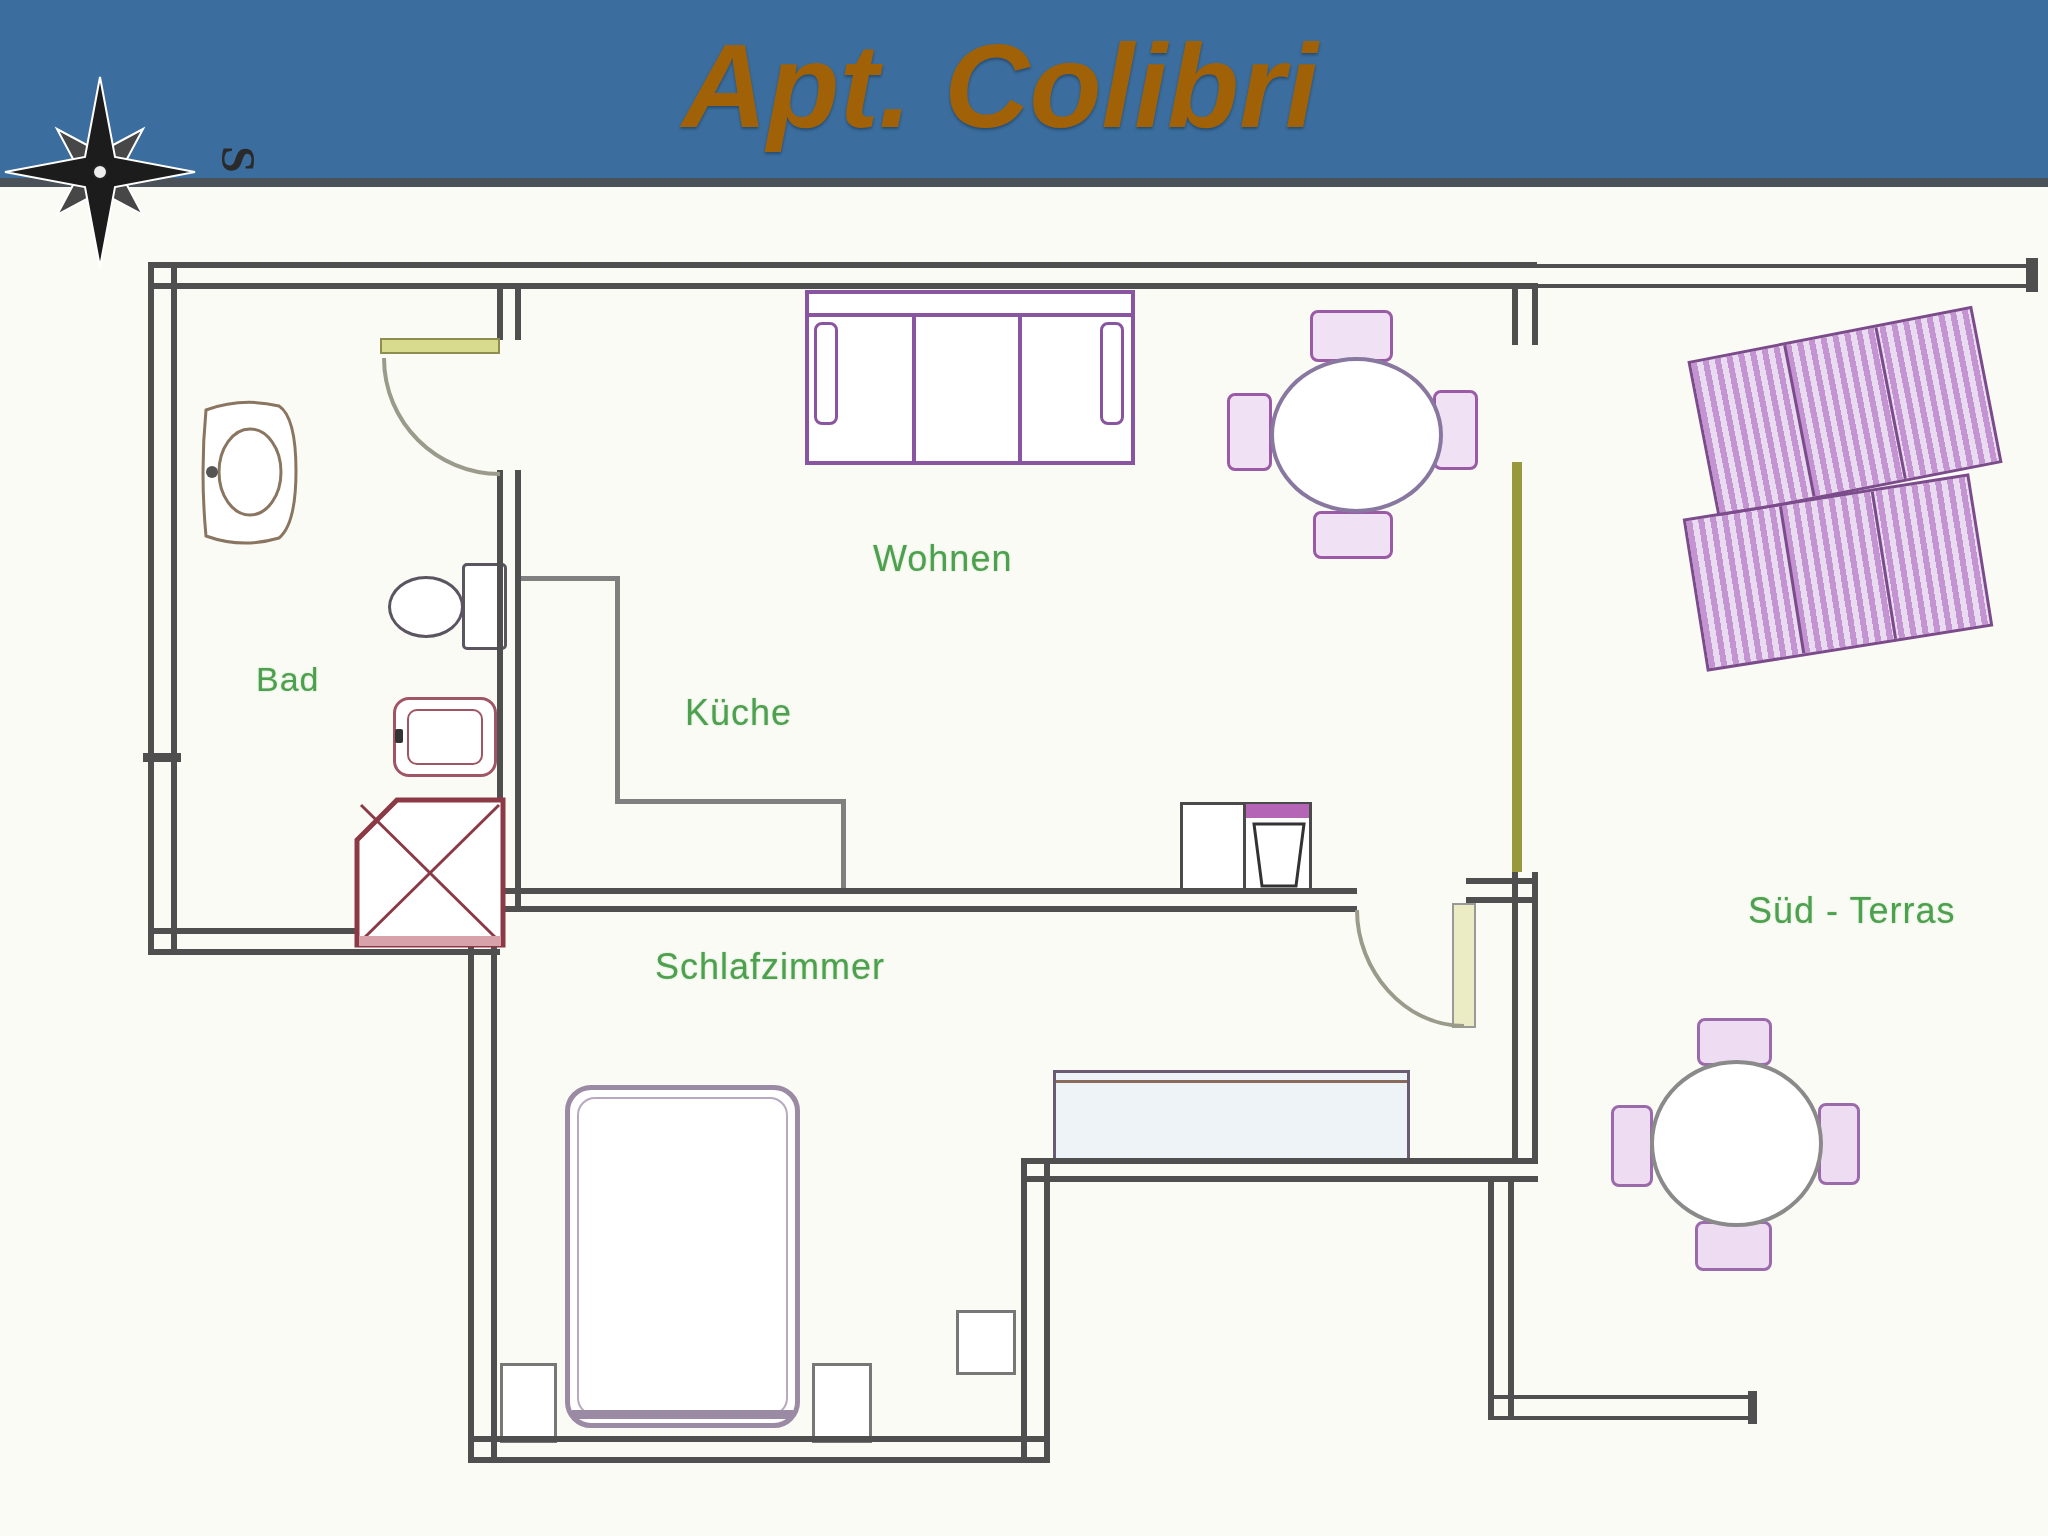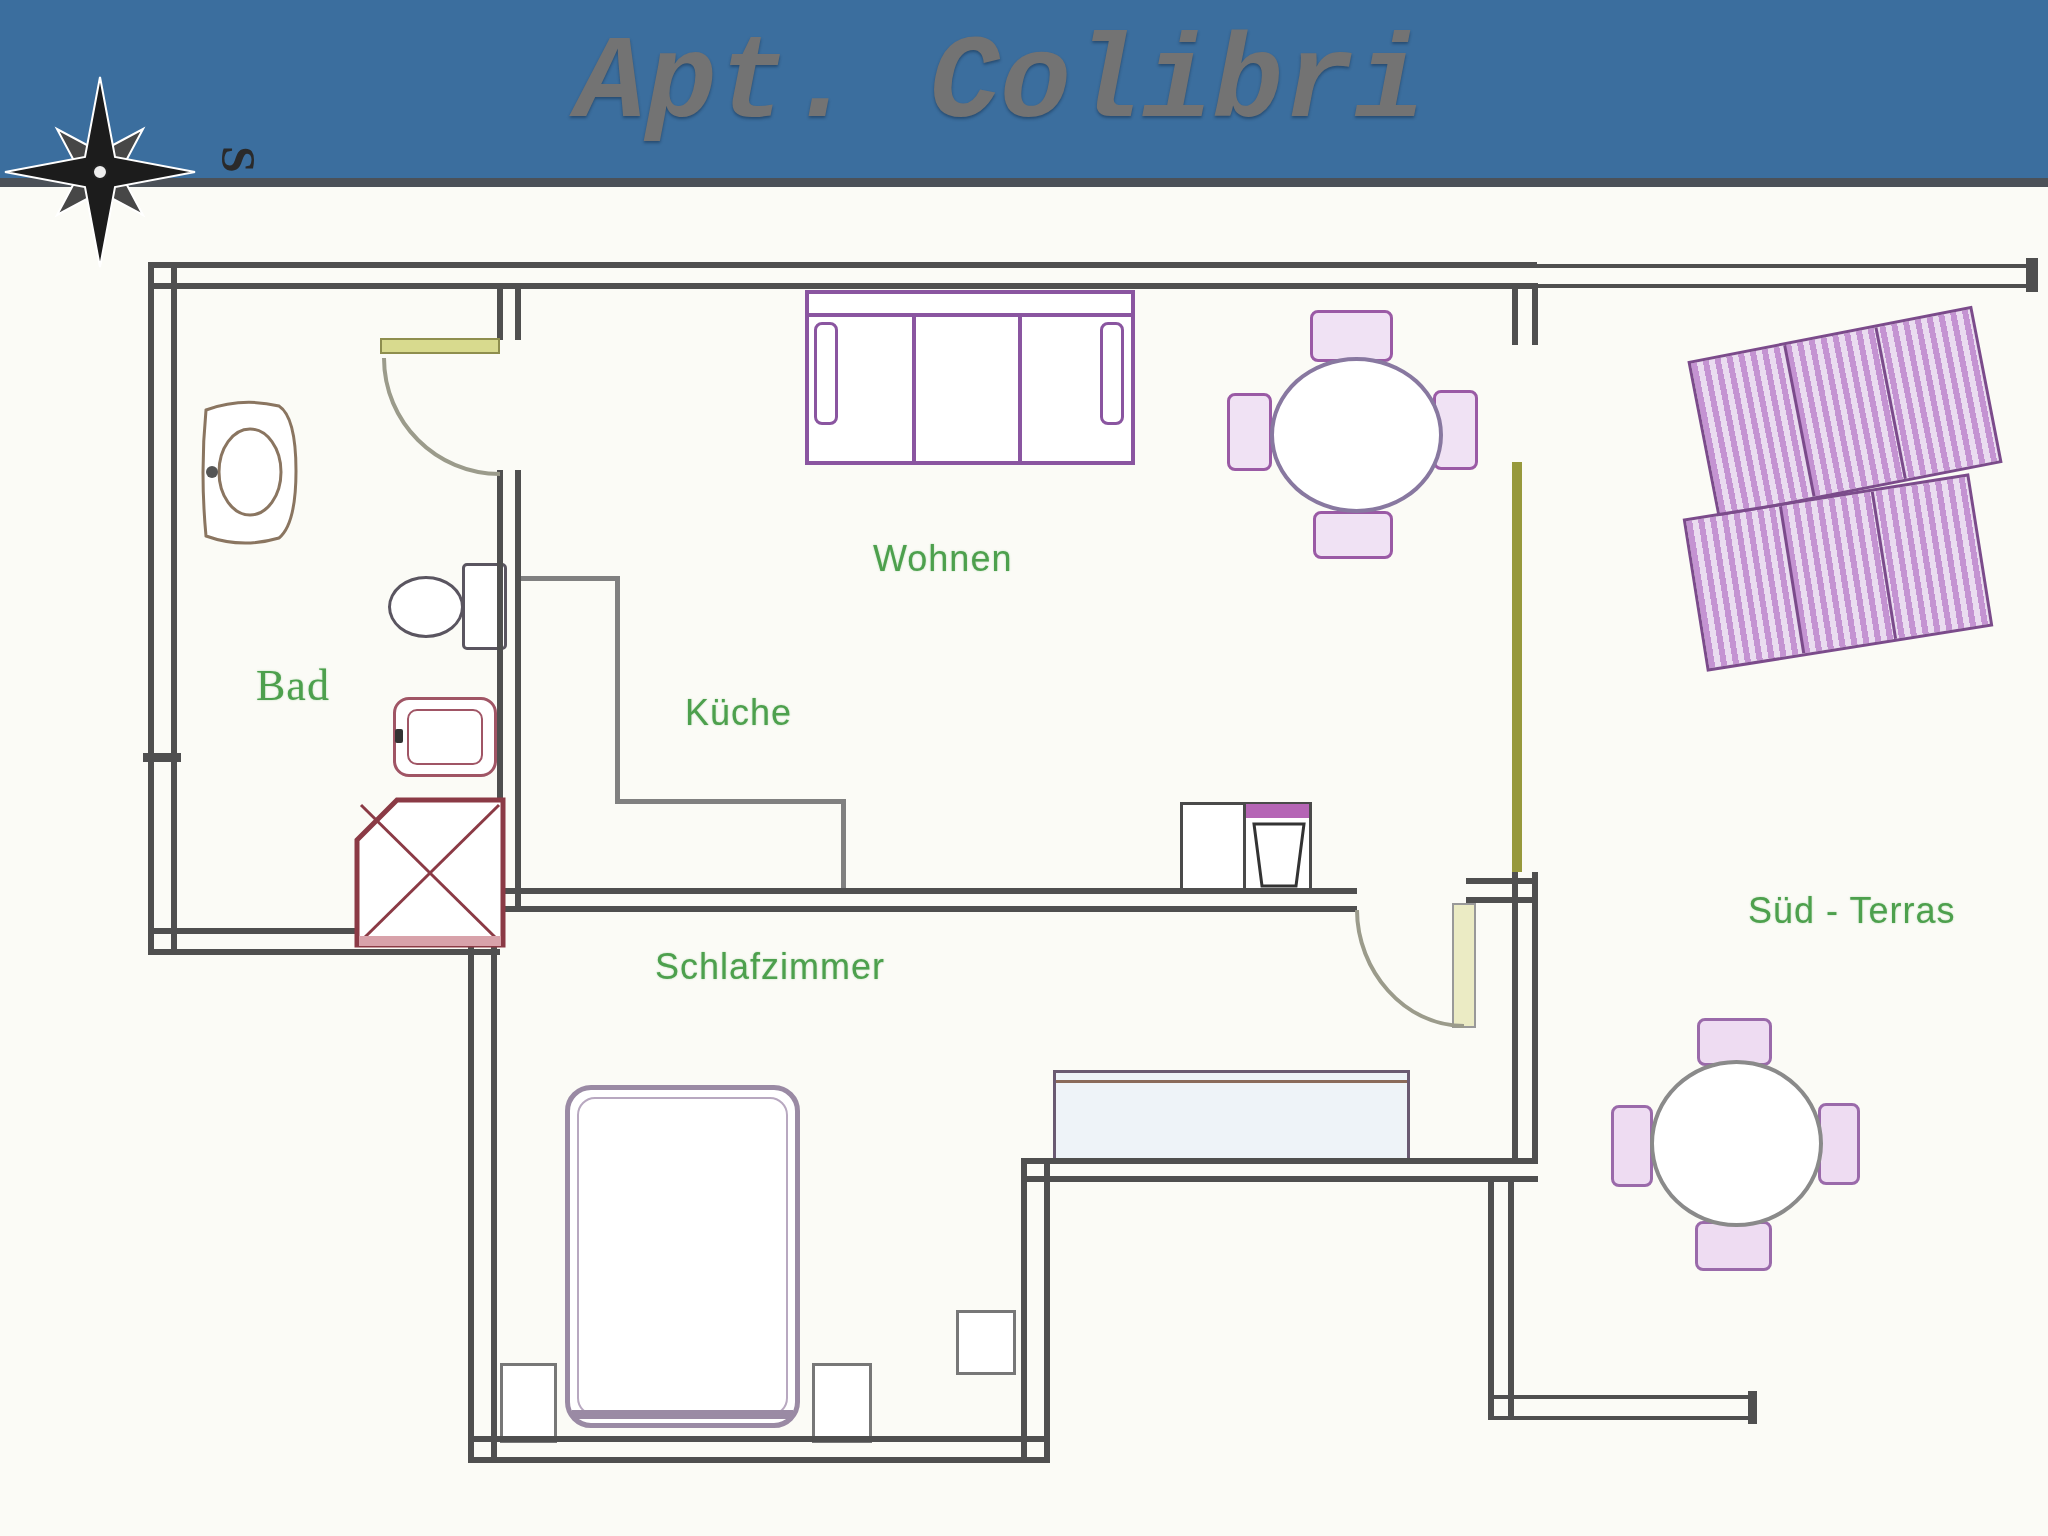--- a/index.html
+++ b/index.html
@@ -20,22 +20,22 @@
     --bg:#fbfbf6;
   }
   html,body{margin:0;padding:0;background:#888;}
   #stage{position:relative;width:2048px;height:1536px;background:var(--bg);overflow:hidden;
          font-family:"Liberation Sans","DejaVu Sans",sans-serif;}
   .abs{position:absolute;box-sizing:border-box;}
   
   #header-band{left:0;top:0;width:2048px;height:178px;background:var(--header-bg);}
   #header-rule{left:0;top:178px;width:2048px;height:9px;background:var(--header-rule);}
   #page-title{left:520px;top:18px;width:960px;text-align:center;
-    font-family:Liberation Mono, monospace;font-style:italic;font-weight:bold;
-    font-size:118px;color:#737373;text-shadow:0 2px 3px rgba(15,35,60,.45);}
+    font-family:Liberation Sans, sans-serif;font-style:italic;font-weight:bold;
+    font-size:118px;color:#a16207;text-shadow:0 2px 3px rgba(15,35,60,.45);}
   #compass-s{left:206px;top:146px;width:60px;height:60px;color:#2a2a2a;
     font-family:"Liberation Serif","DejaVu Serif",serif;font-weight:bold;font-size:48px;
     transform:rotate(90deg);}
   
   .wh{border-top:6px solid var(--wall);border-bottom:6px solid var(--wall);background:transparent;}
   .wv{border-left:6px solid var(--wall);border-right:6px solid var(--wall);background:transparent;}
   .wh.thin{border-top-width:4px;border-bottom-width:4px;}
   .solidwall{background:var(--wall);}
   
   .room-label{color:var(--green);font-size:36px;letter-spacing:1px;
@@ -156,19 +156,19 @@
     <g>
       <polygon points="397,800 503,800 503,945 357,945 357,840" fill="#fff" stroke="#8b3a45" stroke-width="5"></polygon>
       <line x1="361" y1="805" x2="499" y2="941" stroke="#8b3a45" stroke-width="3"></line>
       <line x1="499" y1="805" x2="361" y2="941" stroke="#8b3a45" stroke-width="3"></line>
       <rect x="359" y="936" width="142" height="10" fill="#d8a2aa"></rect>
     </g>
 
     <polygon points="1254,824 1304,824 1296,886 1262,886" fill="none" stroke="#333" stroke-width="3"></polygon>
   </svg>
 
-  <div class="abs room-label" style="left:256px;top:660px;font-size:44px;font-family:Liberation Serif, serif;">Bad</div>
+  <div class="abs room-label" style="left:256px;top:660px;font-size:34px;">Bad</div>
   <div class="abs room-label" style="left:685px;top:692px;">Küche</div>
   <div class="abs room-label" style="left:873px;top:538px;">Wohnen</div>
   <div class="abs room-label" style="left:655px;top:946px;">Schlafzimmer</div>
   <div class="abs room-label" style="left:1748px;top:890px;">Süd - Terras</div>
 
 </div>
 
 </body></html>

